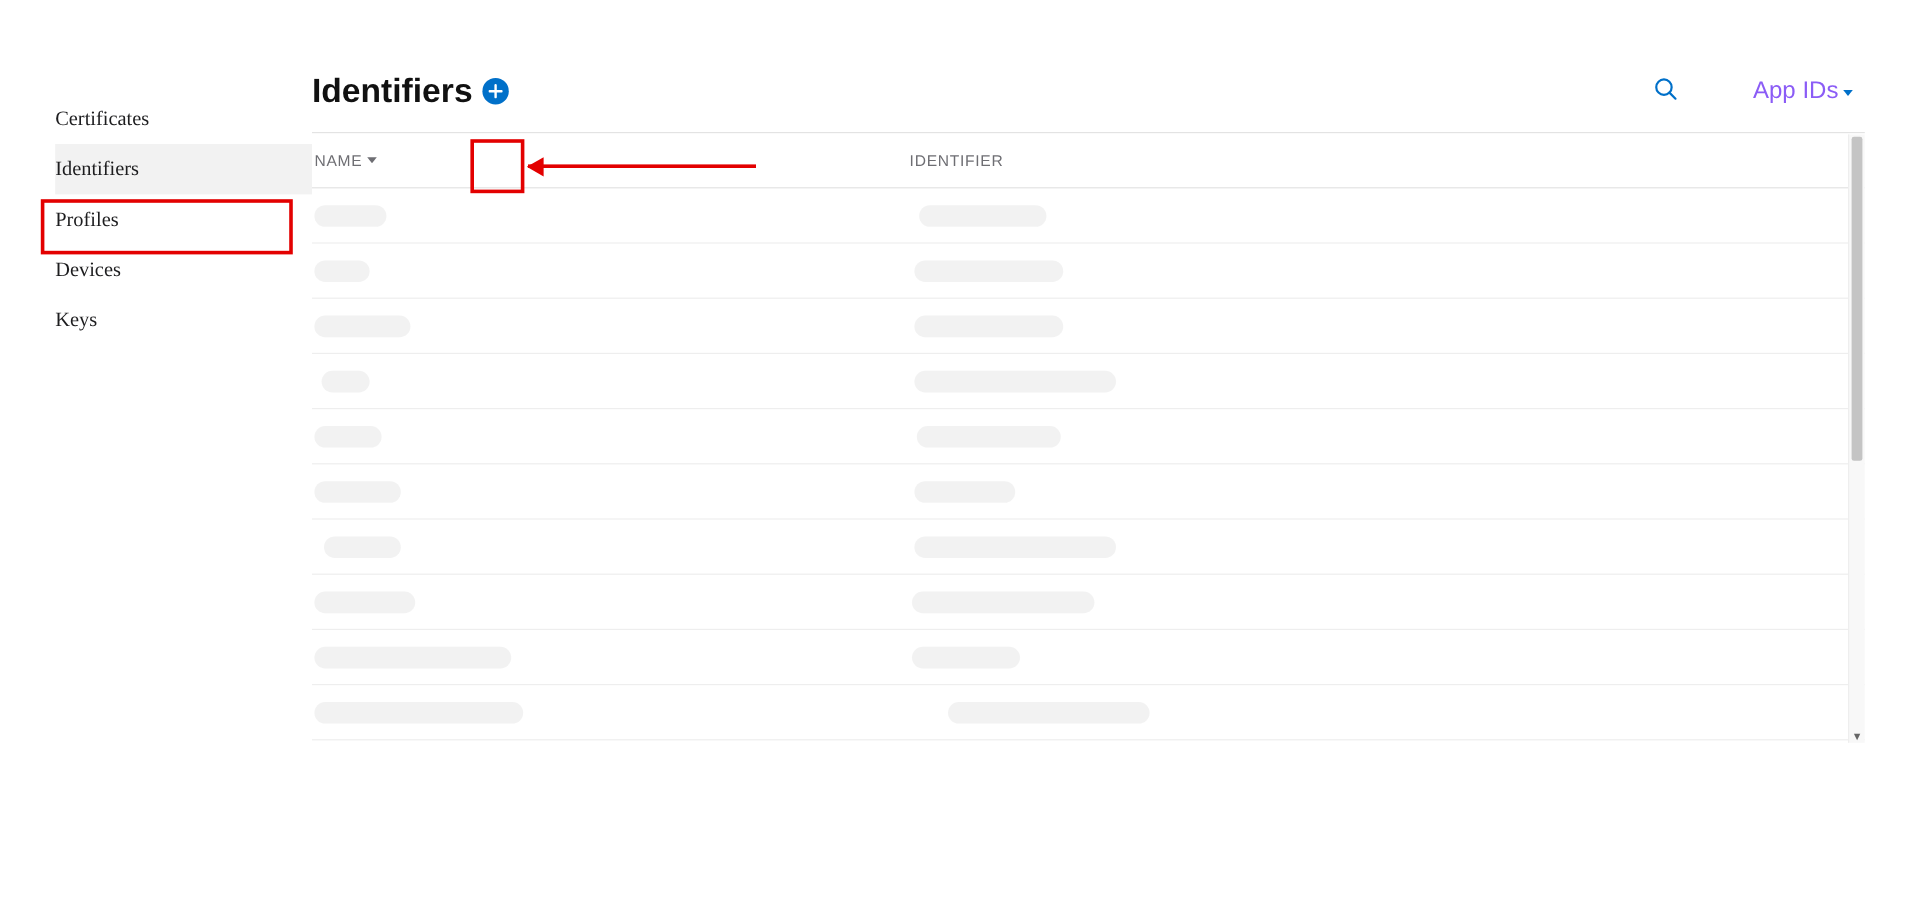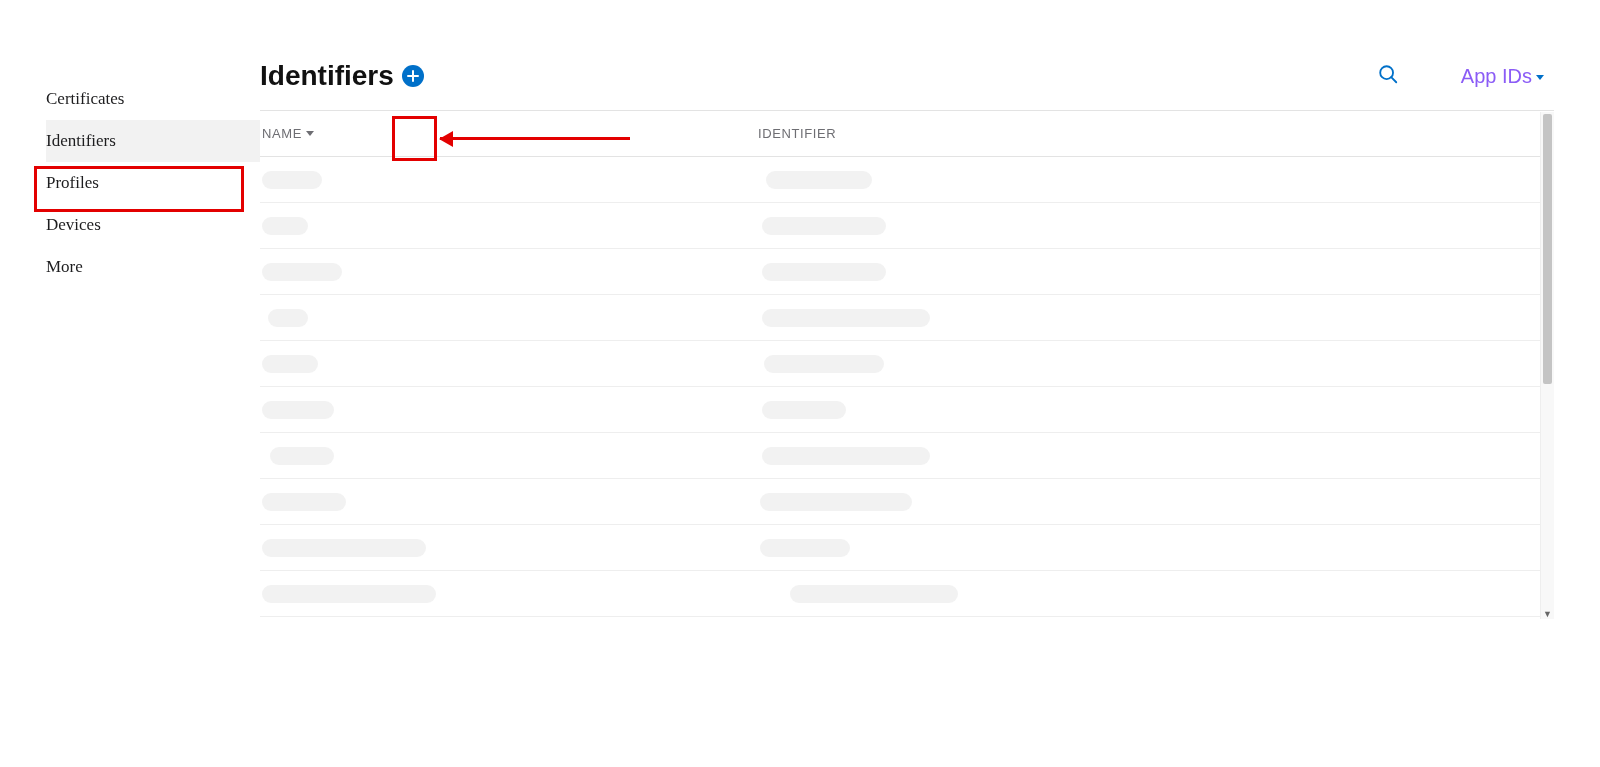--- a/index.html
+++ b/index.html
@@ -232,21 +232,21 @@
 <body>
 
 <div class="page">
 
   <div class="layout">
     <nav class="sidebar">
       <div class="sidebar-item">Certificates</div>
       <div class="sidebar-item active">Identifiers</div>
       <div class="sidebar-item">Profiles</div>
       <div class="sidebar-item">Devices</div>
-      <div class="sidebar-item">More</div>
+      <div class="sidebar-item">Keys</div>
     </nav>
 
     <main class="main">
       <div class="content-header">
         <div class="content-header-left">
           <h2 class="section-title">Identifiers</h2>
           <div class="add-btn">
             <span>
               <svg width="12" height="12" viewBox="0 0 12 12">
                   <path d="M6 1v10M1 6h10" stroke="#fff" stroke-width="2" stroke-linecap="round"></path>

